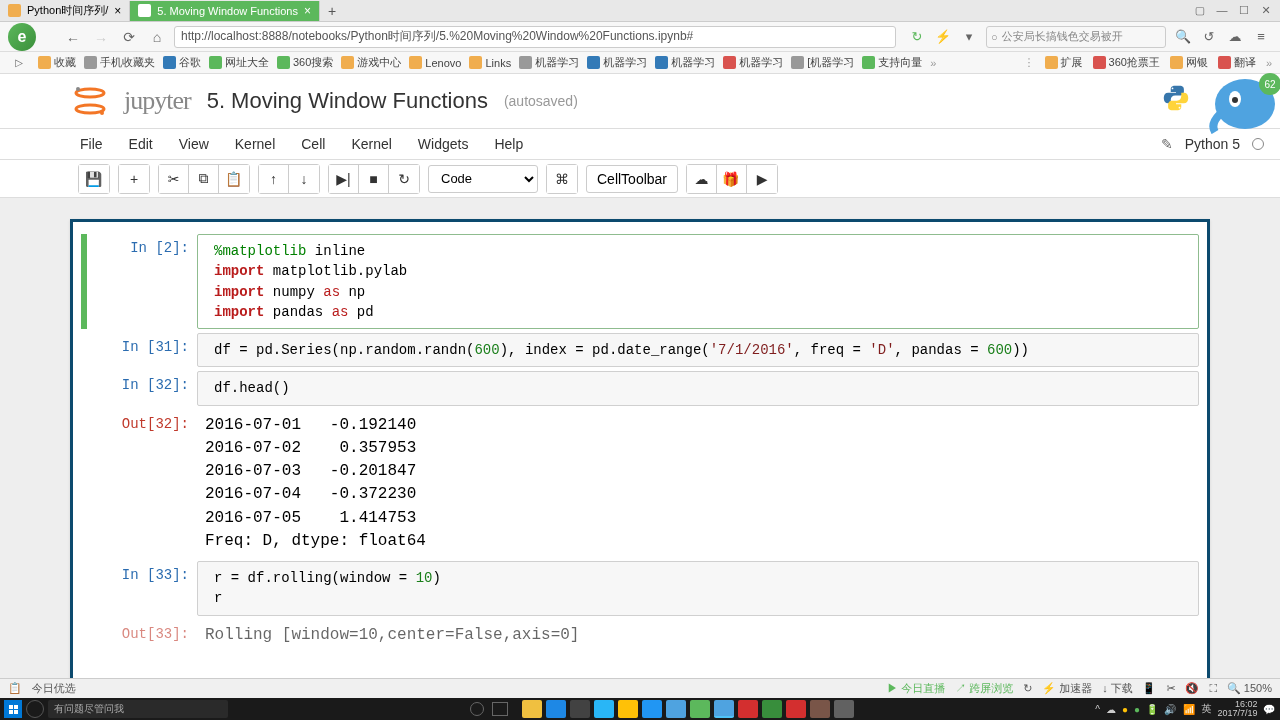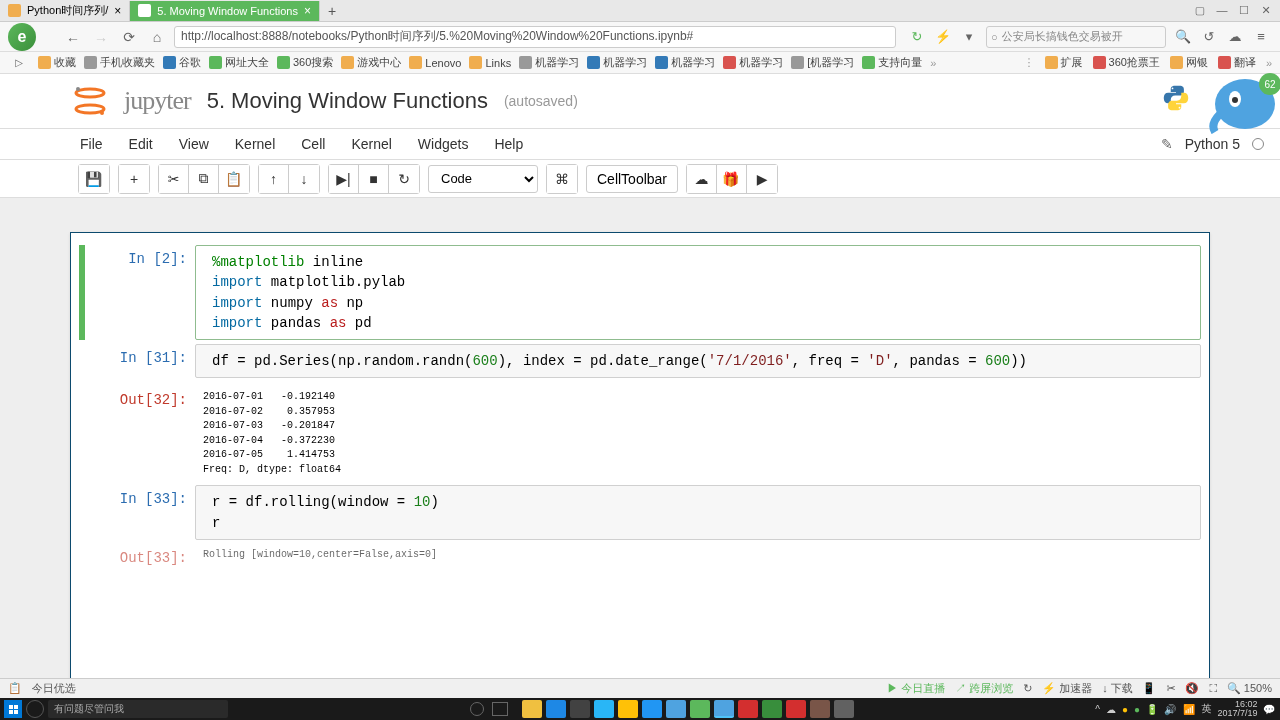--- a/index.html
+++ b/index.html
@@ -48,35 +48,35 @@
 
 .jp-toolbar { height: 38px; border-bottom: 1px solid #ddd; display:flex; align-items:center; padding: 0 16px 0 78px; gap:0; }
 .tb-group { display:flex; border:1px solid #ccc; border-radius:3px; margin-right:8px; }
 .tb-btn { width:30px; height:28px; display:flex; align-items:center; justify-content:center; border-right:1px solid #ccc; cursor:pointer; font-size:14px; color:#333; background:#fff; }
 .tb-btn:last-child { border-right:none; }
 .tb-select { height:28px; border:1px solid #ccc; border-radius:3px; padding:0 20px 0 8px; font-size:13px; margin-right:8px; background:#fff; min-width:110px; }
 .tb-celltoolbar { height:28px; border:1px solid #ccc; border-radius:3px; padding:0 10px; display:flex; align-items:center; font-size:14px; margin-right:8px; background:#fff; cursor:pointer;}
 
 
 .jp-notebook { background:#eee; padding: 18px 0 0 0; height: calc(100% - 22px - 30px - 22px - 54px - 32px - 38px - 20px - 22px); overflow:hidden; }
-.jp-container { background:#fff; margin: 16px 70px; border:1px solid #0c4a6e; box-shadow: 0 1px 3px rgba(0,0,0,.1); padding: 8px 0; min-height:100%; }
+.jp-container { background:#fff; margin: 3px 70px; border:3px solid #0c4a6e; box-shadow: 0 1px 3px rgba(0,0,0,.1); padding: 8px 0; min-height:100%; }
 
 .cell { display:flex; margin: 4px 8px; }
 .cell.selected .cell-marker { background:#5cb85c; }
 .cell-marker { width:6px; background:transparent; }
 .prompt { width: 110px; text-align:right; padding: 6px 8px 0 0; font-family: 'Courier New', monospace; font-size: 14px; color:#2b6cb0; }
 .prompt.out { color:#c0392b; }
 .cell-body { flex:1; }
 .code-input { border:1px solid #d0d0d0; border-radius:2px; padding:6px 16px; font-family:'Courier New', monospace; font-size:14px; line-height:1.45; background:#f7f7f7; }
 .cell.selected .code-input { border-color:#8fbc8f; background:#fff; }
-.output-text { padding:4px 8px; font-family:'Courier New', monospace; font-size:10px; white-space:pre; line-height:1.45; }
+.output-text { padding:4px 8px; font-family:'Courier New', monospace; font-size:16px; white-space:pre; line-height:1.45; }
 
 
 .mg { color:#008000; } 
-.kw { color:#0369a1; font-weight:normal; }
+.kw { color:#b91c1c; font-weight:bold; }
 .as { color:#b91c1c; font-weight:normal; }
 .num { color:#1a7f1a; }
 .str { color:#7f1d1d; }
 
 
 .browser-status { position:absolute; bottom:22px; left:0; right:0; height:20px; background:#f0f0f0; border-top:1px solid #ccc; display:flex; align-items:center; font-size:11px; color:#555; padding:0 8px; gap:10px; }
 .browser-status .right { margin-left:auto; display:flex; gap:10px; align-items:center; }
 
 
 .taskbar { position:absolute; bottom:0; left:0; right:0; height:22px; background:#1a1a1a; display:flex; align-items:center; padding:0 4px; gap:4px; }
@@ -312,20 +312,24 @@
     <div class="cell">
       <div class="cell-marker"></div>
       <div class="prompt">In [31]:</div>
       <div class="cell-body">
         <div class="code-input"><span>df = pd.Series(np.random.randn(</span><span class="num">600</span><span>), index = pd.date_range(</span><span class="str">'7/1/2016'</span><span>, freq = </span><span class="str">'D'</span><span>, pandas = </span><span class="num">600</span><span>))</span></div>
       </div>
     </div>
 
     <div class="cell">
       <div class="cell-marker"></div>
+      <div class="prompt">In [32]:</div>
+      <div class="cell-body">
+        <div class="code-input"><span>df.head()</span></div>
+      </div>
     </div>
     <div class="cell">
       <div class="cell-marker"></div>
       <div class="prompt out">Out[32]:</div>
       <div class="cell-body">
           <div class="output-text">2016-07-01   -0.192140
 2016-07-02    0.357953
 2016-07-03   -0.201847
 2016-07-04   -0.372230
 2016-07-05    1.414753

